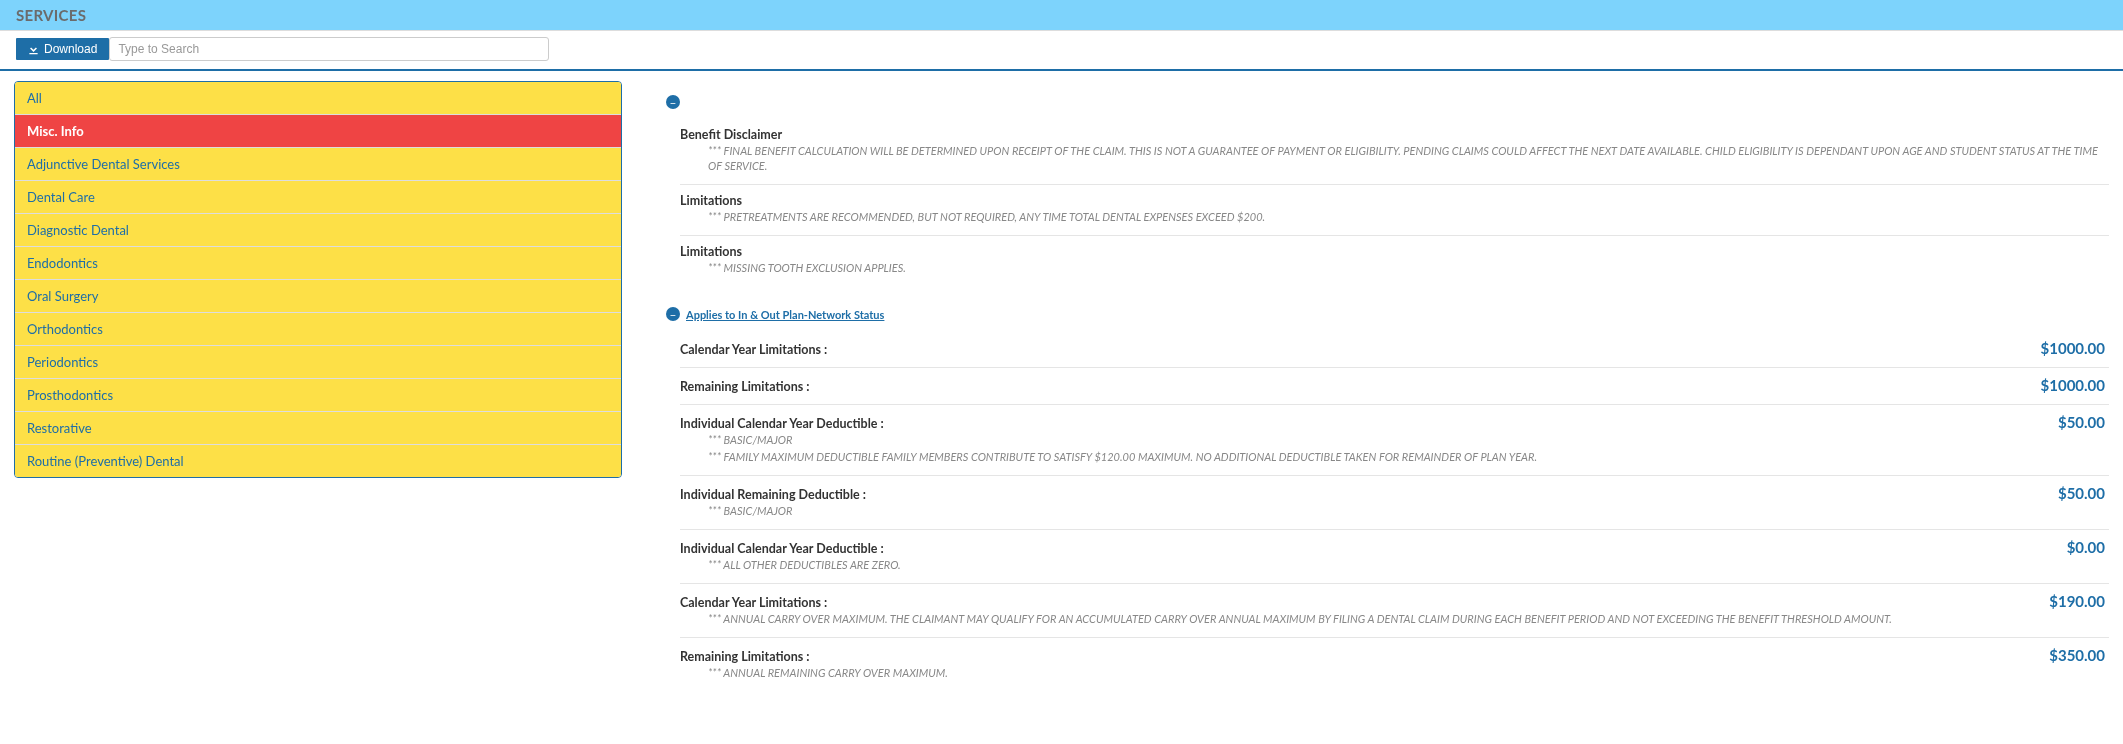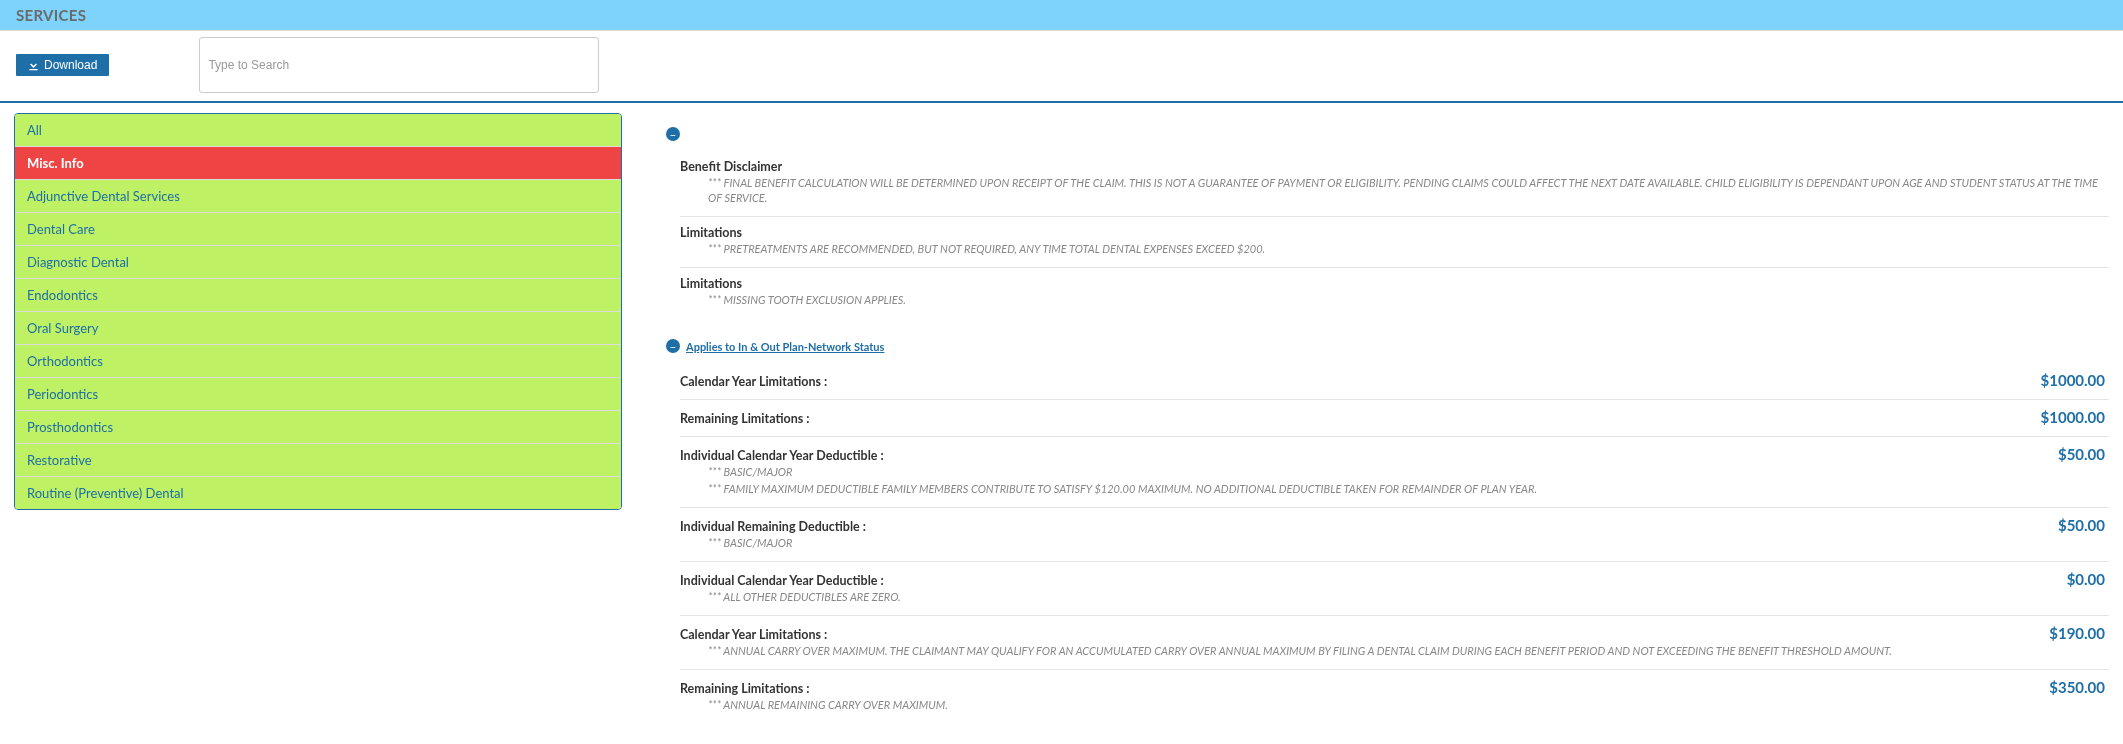--- a/index.html
+++ b/index.html
@@ -33,23 +33,22 @@
     border-radius: 1px;
     padding: 4px 12px;
     font-size: 12px;
     cursor: pointer;
     display: inline-flex;
     align-items: center;
     gap: 5px;
   }
   .btn-download svg { width: 11px; height: 11px; fill: #fff; }
   .search {
-    margin-left: 90px;
-    width: 400px;
-    padding: 20px 8px;
+    width: 440px;
+    padding: 4px 8px;
     border: 1px solid #ccc;
     border-radius: 3px;
     font-size: 12px;
     color: #555;
   }
   .search::placeholder { color: #999; }
   .content {
     display: flex;
     align-items: flex-start;
     padding: 10px 14px;
@@ -60,21 +59,21 @@
     border: 1px solid #1e6ea7;
     border-radius: 4px;
     overflow: hidden;
   }
   .sidebar-item {
     padding: 8px 12px;
     border-bottom: 1px solid #ddd;
     font-size: 13px;
     color: #1e6ea7;
     cursor: pointer;
-    background: #bef264;
+    background: #fde047;
   }
   .sidebar-item:last-child { border-bottom: none; }
   .sidebar-item.active {
     background: #ef4444;
     color: #fff;
     font-weight: 700;
   }
   .main {
     flex: 1;
     padding-top: 14px;

